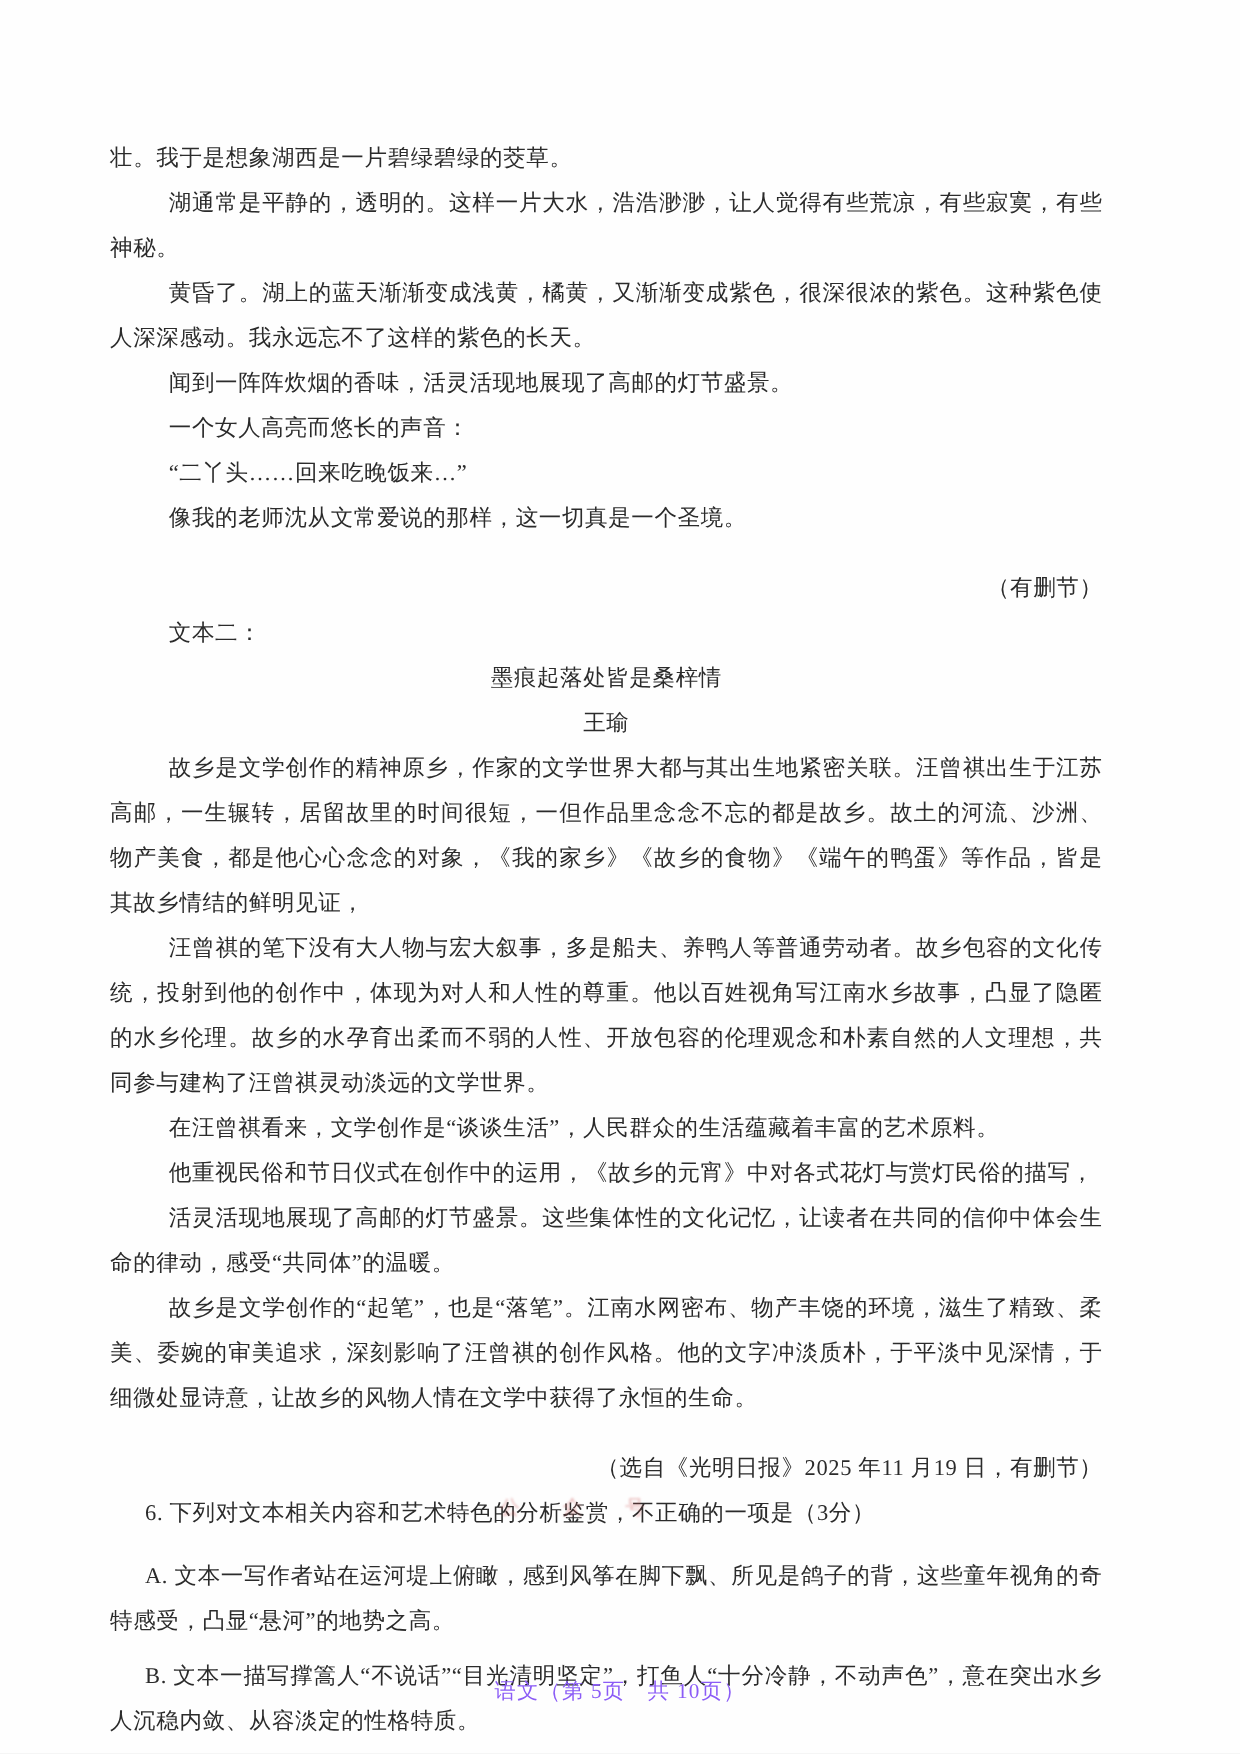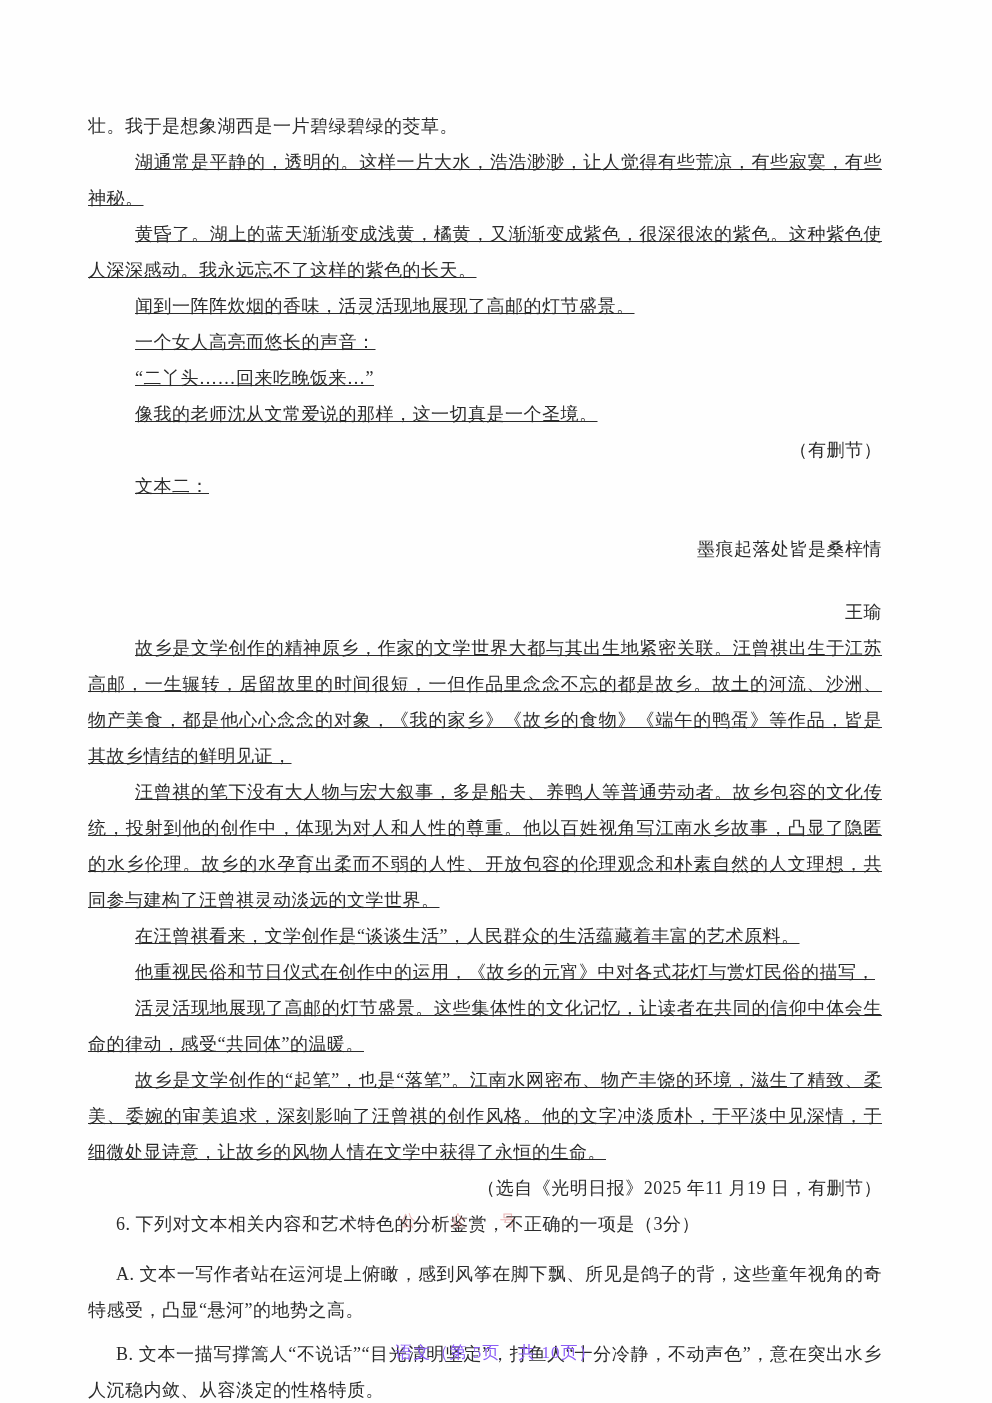--- a/index.html
+++ b/index.html
@@ -19,24 +19,24 @@
     font-size: 18px;
     line-height: 36px;
     color: #2b2b2b;
     overflow: hidden;
   }
   .para {
     margin: 0;
     text-align: justify;
     letter-spacing: 0.5px;
   }
-  .indent { text-indent: 47px; text-decoration: underline; }
+  .indent { text-indent: 47px; }
   .q-indent { text-indent: 28px; }
-  .right { text-align: right; }
-  .center { text-align: right; margin-top: 27px; }
+  .right { text-align: right; margin-top: 20px; }
+  .center { text-align: center; }
   .stem-wrap { position: relative; }
   .watermark {
     position: absolute;
     left: 312px;
     top: -3px;
     color: rgba(207, 96, 96, 0.45);
     filter: blur(0.7px);
     letter-spacing: 34px;
     font-size: 16px;
     white-space: nowrap;

